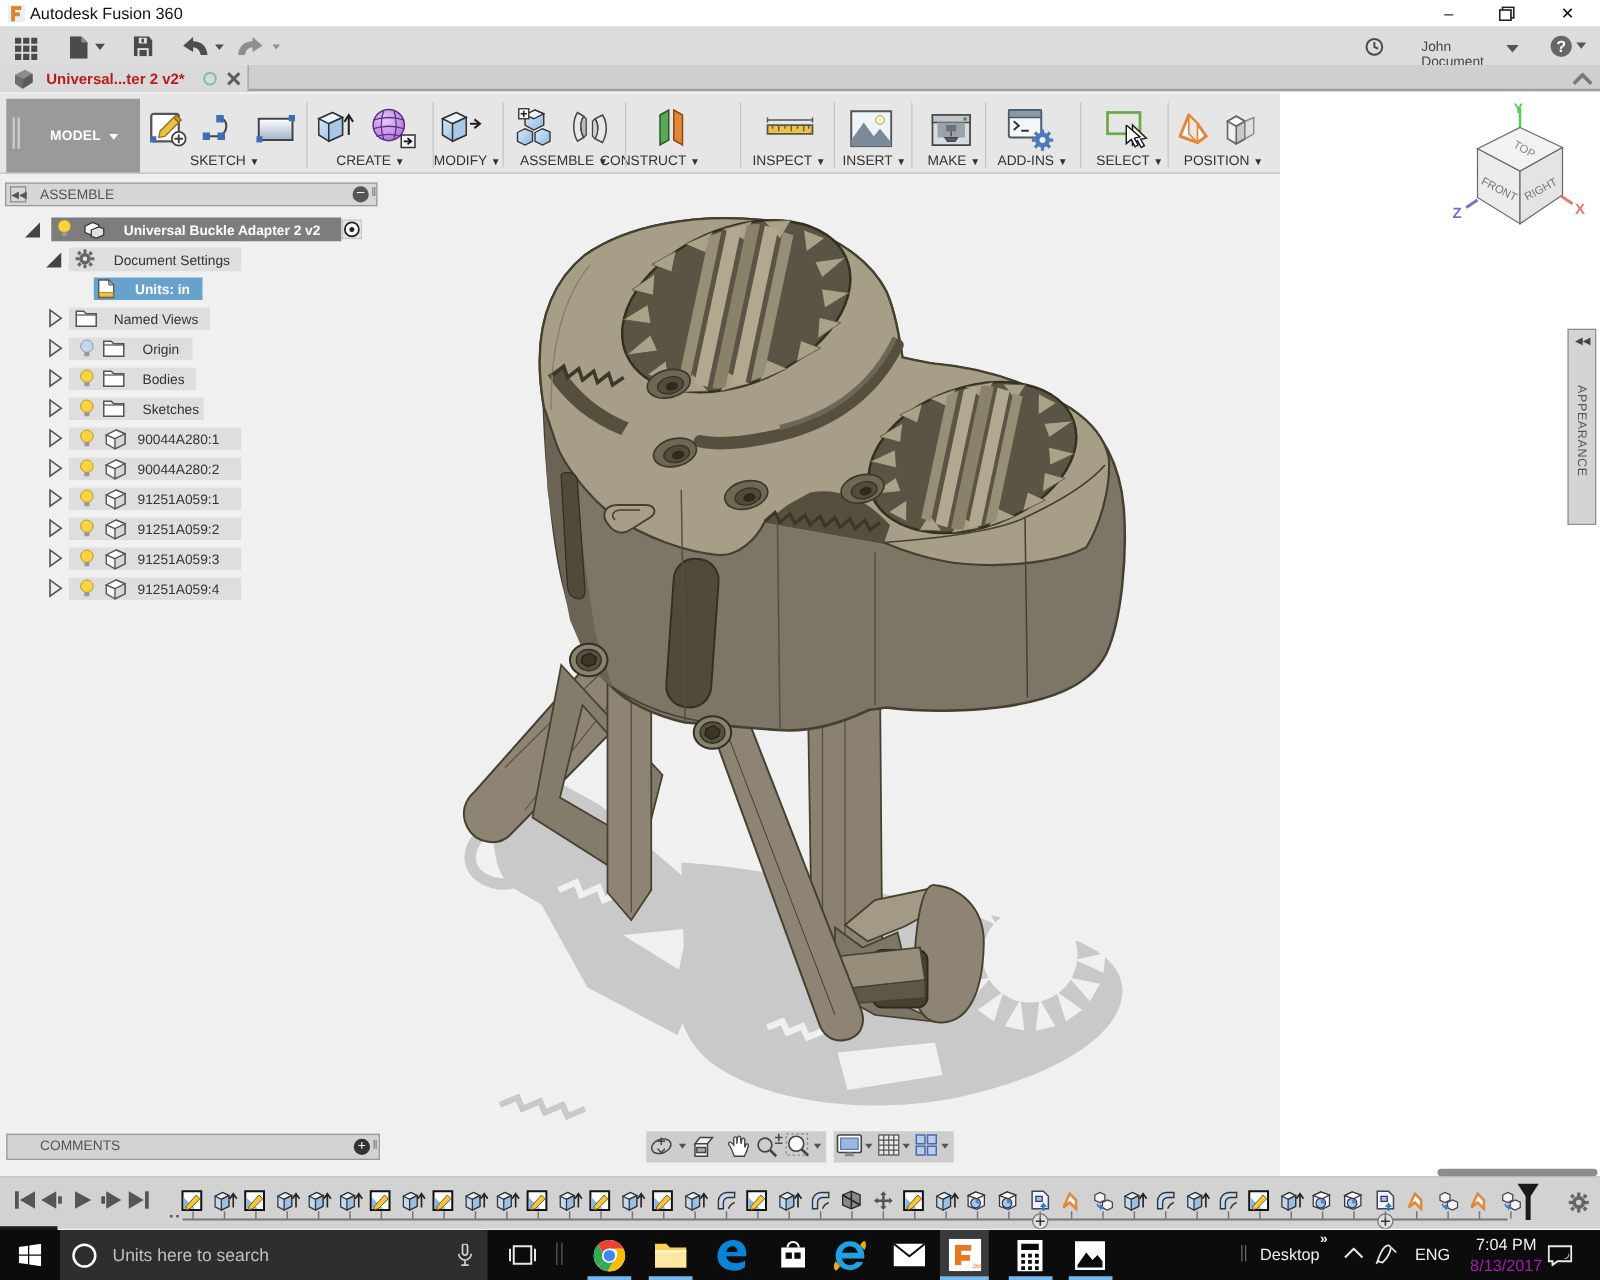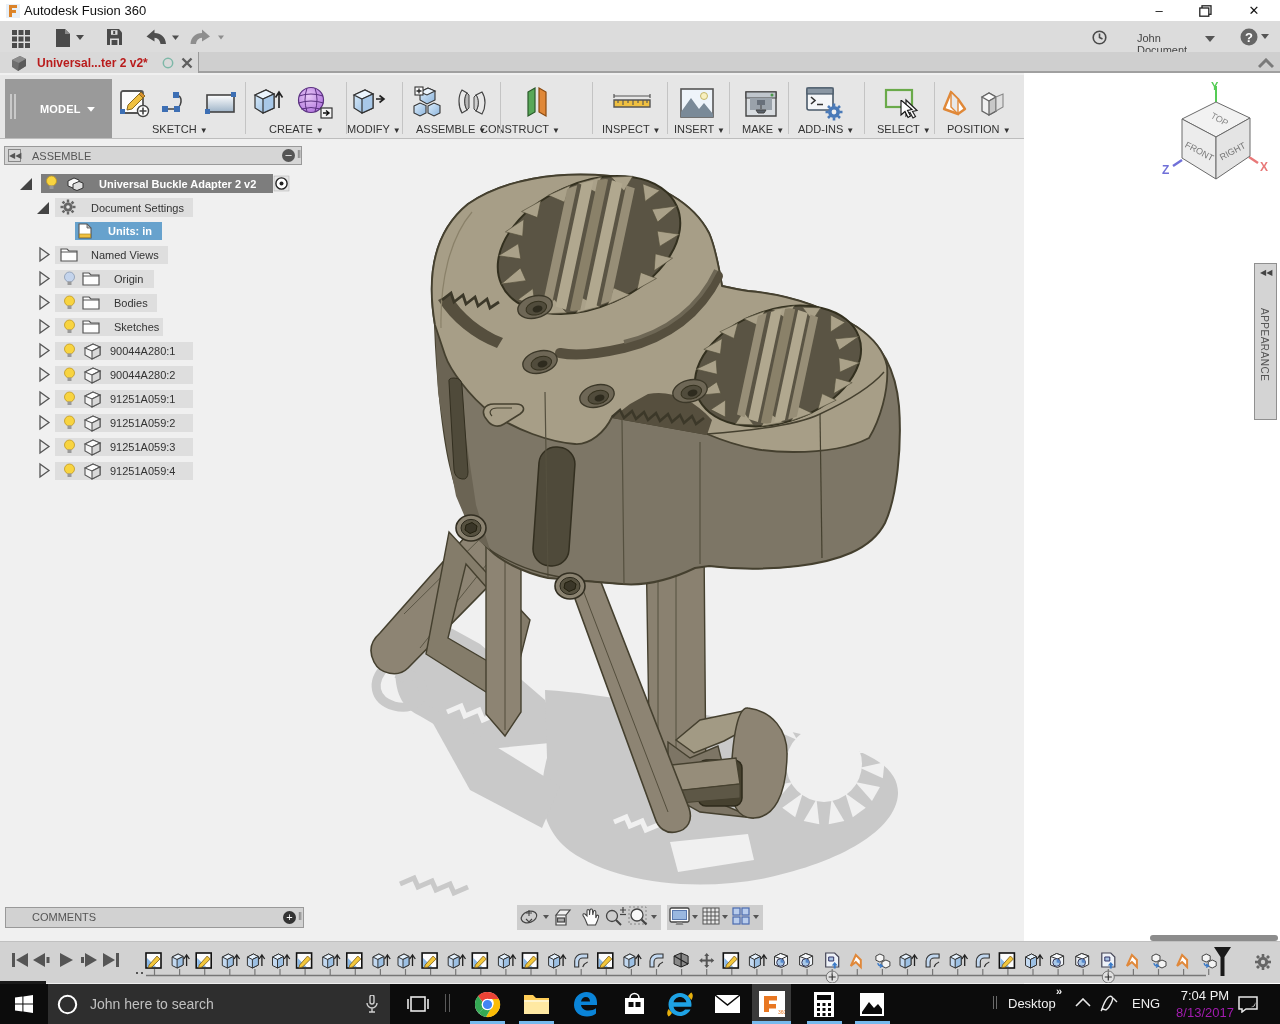--- a/index.html
+++ b/index.html
@@ -848,21 +848,21 @@
   </svg>
 
   <div class="abs" id="taskbar"></div>
   <div class="abs" id="searchbox"></div>
   <svg class="abs" style="left:15px;top:995px" width="18" height="18" viewBox="0 0 18 18">
     <path d="M0 2.6 L7.4 1.6 V8.5 H0 Z M8.4 1.4 L18 0 V8.5 H8.4 Z M0 9.5 H7.4 V16.4 L0 15.4 Z M8.4 9.5 H18 V18 L8.4 16.6 Z" fill="#fff"></path>
   </svg>
   <svg class="abs" style="left:57px;top:994px" width="21" height="21" viewBox="0 0 21 21">
     <circle cx="10.5" cy="10.5" r="8.7" fill="none" stroke="#fff" stroke-width="2"></circle>
   </svg>
-  <div class="abs" id="searchtext">John here to search</div>
+  <div class="abs" id="searchtext">Units here to search</div>
   <svg class="abs" style="left:366px;top:995px" width="12" height="18" viewBox="0 0 12 18">
     <rect x="4" y="0" width="4" height="9" rx="2" fill="none" stroke="#cfcfcf" stroke-width="1.4"></rect>
     <path d="M1 8 a5 5 0 0 0 10 0 M6 13 v4 M3 17 h6" stroke="#cfcfcf" stroke-width="1.4" fill="none"></path>
   </svg>
 
   <svg class="abs" style="left:407px;top:994px" width="22" height="20" viewBox="0 0 22 20">
     <rect x="4" y="3" width="14" height="14" fill="none" stroke="#e8e8e8" stroke-width="1.6"></rect>
     <path d="M1 5 v10 M21 5 v10" stroke="#e8e8e8" stroke-width="1.6"></path>
   </svg>
   <div class="abs" style="left:445px;top:994px;width:1px;height:18px;background:#5a5a5a"></div>

